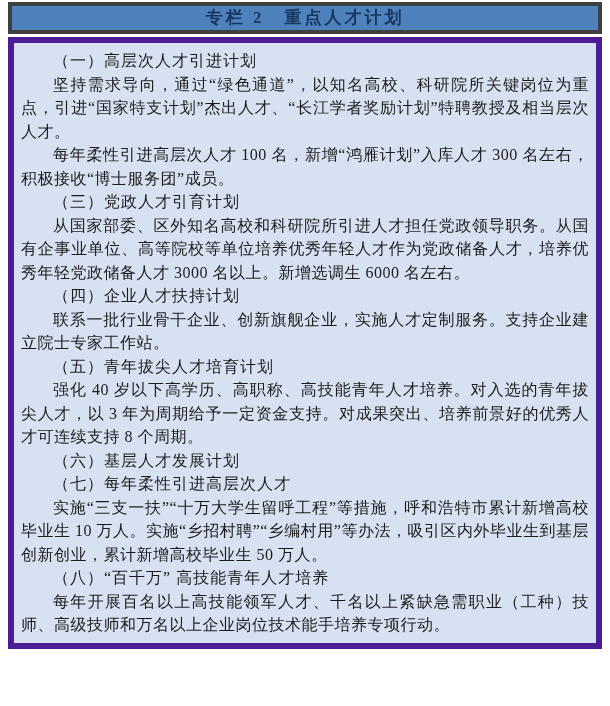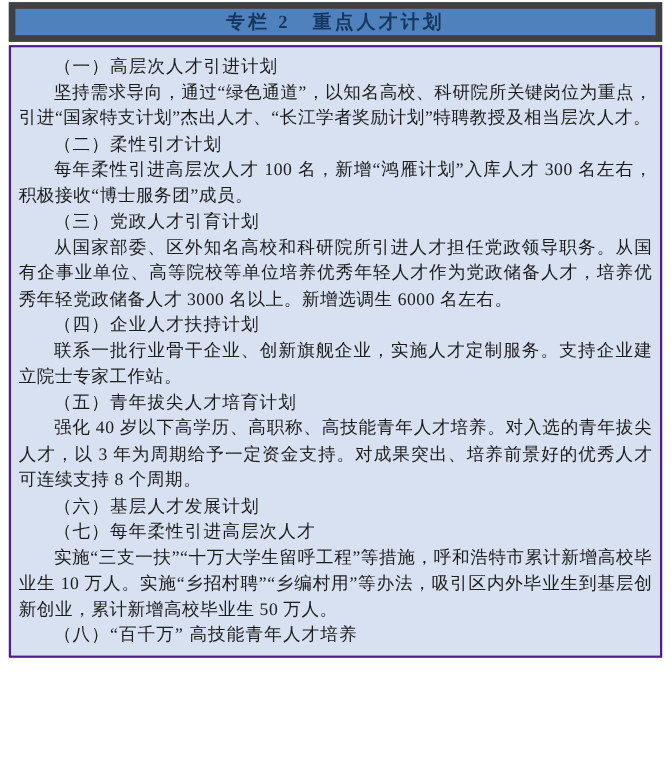--- a/index.html
+++ b/index.html
@@ -8,32 +8,32 @@
     width: 610px;
     height: 706px;
     background: #ffffff;
     font-family: "Liberation Serif", serif;
     overflow: hidden;
   }
   .panel {
     padding: 2px 8px 0 8px;
   }
   .panel-header {
-    border: 6px solid #404040;
+    border: 4px solid #404040;
     background: #4f81bd;
     color: #17365d;
     font-weight: bold;
     font-size: 17px;
     line-height: 24px;
     text-align: center;
     letter-spacing: 3px;
   }
   .panel-body {
     margin-top: 3px;
-    border: 2px solid #4c1d95;
+    border: 6px solid #4c1d95;
     background: #d7e1f1;
     padding: 6px 7px 6px 7px;
   }
   .section p {
     margin: 0;
     color: #1c1c1c;
     font-size: 16px;
     line-height: 23.5px;
     text-indent: 2em;
     text-align: justify;
@@ -48,21 +48,20 @@
 
 <div class="panel">
   <div class="panel-header">专栏 2　重点人才计划</div>
   <div class="panel-body" id="sections-container">
   <div class="section">
     <p class="section-heading">（一）高层次人才引进计划</p>
     <p class="section-body">坚持需求导向，通过“绿色通道”，以知名高校、科研院所关键岗位为重点，引进“国家特支计划”杰出人才、“长江学者奖励计划”特聘教授及相当层次人才。</p>
   </div>
 
   <div class="section">
-    <p class="section-heading">（二）柔性引才计划</p>
     <p class="section-body">每年柔性引进高层次人才 100 名，新增“鸿雁计划”入库人才 300 名左右，积极接收“博士服务团”成员。</p>
   </div>
 
   <div class="section">
     <p class="section-heading">（三）党政人才引育计划</p>
     <p class="section-body">从国家部委、区外知名高校和科研院所引进人才担任党政领导职务。从国有企事业单位、高等院校等单位培养优秀年轻人才作为党政储备人才，培养优秀年轻党政储备人才 3000 名以上。新增选调生 6000 名左右。</p>
   </div>
 
   <div class="section">
     <p class="section-heading">（四）企业人才扶持计划</p>
@@ -78,15 +77,16 @@
     <p class="section-heading">（六）基层人才发展计划</p>
   </div>
 
   <div class="section">
     <p class="section-heading">（七）每年柔性引进高层次人才</p>
     <p class="section-body">实施“三支一扶”“十万大学生留呼工程”等措施，呼和浩特市累计新增高校毕业生 10 万人。实施“乡招村聘”“乡编村用”等办法，吸引区内外毕业生到基层创新创业，累计新增高校毕业生 50 万人。</p>
   </div>
 
   <div class="section">
     <p class="section-heading">（八）“百千万” 高技能青年人才培养</p>
+    <p class="section-body">每年开展百名以上高技能领军人才、千名以上紧缺急需职业（工种）技师、高级技师和万名以上企业岗位技术能手培养专项行动。</p>
   </div>
 </div>
 </div>
 
 </body></html>

